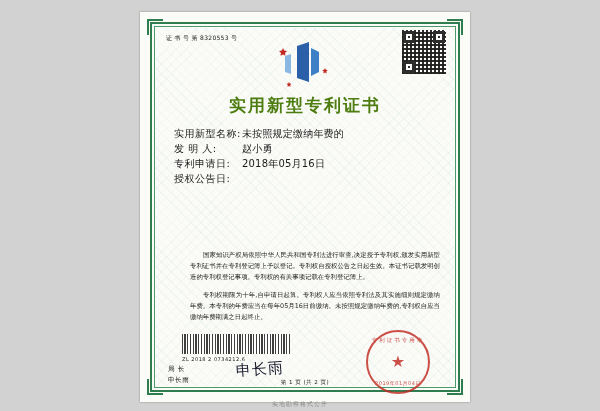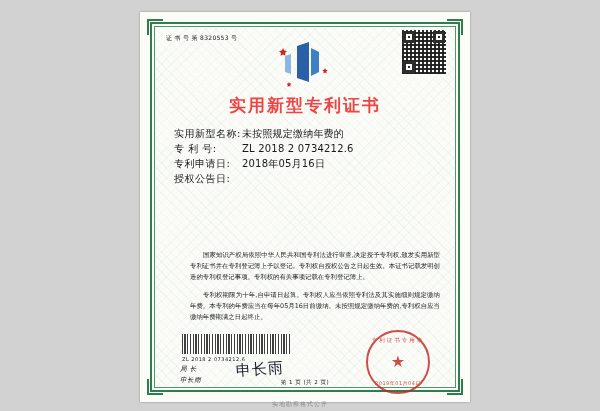--- a/index.html
+++ b/index.html
@@ -110,21 +110,21 @@
 
   
   .title {
     position: absolute;
     left: 0; right: 0;
     top: 82px;
     text-align: center;
     font-size: 17px;
     font-weight: bold;
     letter-spacing: 2px;
-    color: #ef4444;
+    color: #4d7c0f;
     font-family: "DejaVu Sans", sans-serif;
   }
 
   
   .fields {
     position: absolute;
     left: 34px;
     right: 30px;
     top: 116px;
   }
@@ -181,27 +181,26 @@
     left: 42px;
     top: 344px;
     font-size: 5px;
     color: #222;
     letter-spacing: 0.5px;
   }
 
   
   .director {
     position: absolute;
-    left: 40px;
+    left: 28px;
     top: 352px;
     font-size: 6.6px;
     line-height: 11px;
     color: #151515;
     letter-spacing: 0.5px;
-    font-style: italic;
   }
   .signature {
     position: absolute;
     left: 96px;
     top: 348px;
     font-size: 15px;
     font-family: "DejaVu Serif", serif;
     color: #1a1a2e;
     transform: rotate(-4deg);
     letter-spacing: 1px;
@@ -317,22 +316,22 @@
       </div>
 
       <div class="title">实用新型专利证书</div>
 
       <div class="fields">
         <div class="field-row">
           <span class="field-label">实用新型名称:</span>
           <span class="field-value">未按照规定缴纳年费的</span>
         </div>
         <div class="field-row">
-          <span class="field-label">专 利 号:</span>
-          <span class="field-value">ZL 2018 2 0734212.6</span>
+          <span class="field-label">发 明 人:</span>
+          <span class="field-value">赵小勇</span>
         </div>
         <div class="field-row">
           <span class="field-label">专利申请日:</span>
           <span class="field-value">2018年05月16日</span>
         </div>
         <div class="field-row">
           <span class="field-label">授权公告日:</span>
         </div>
       </div>
 

